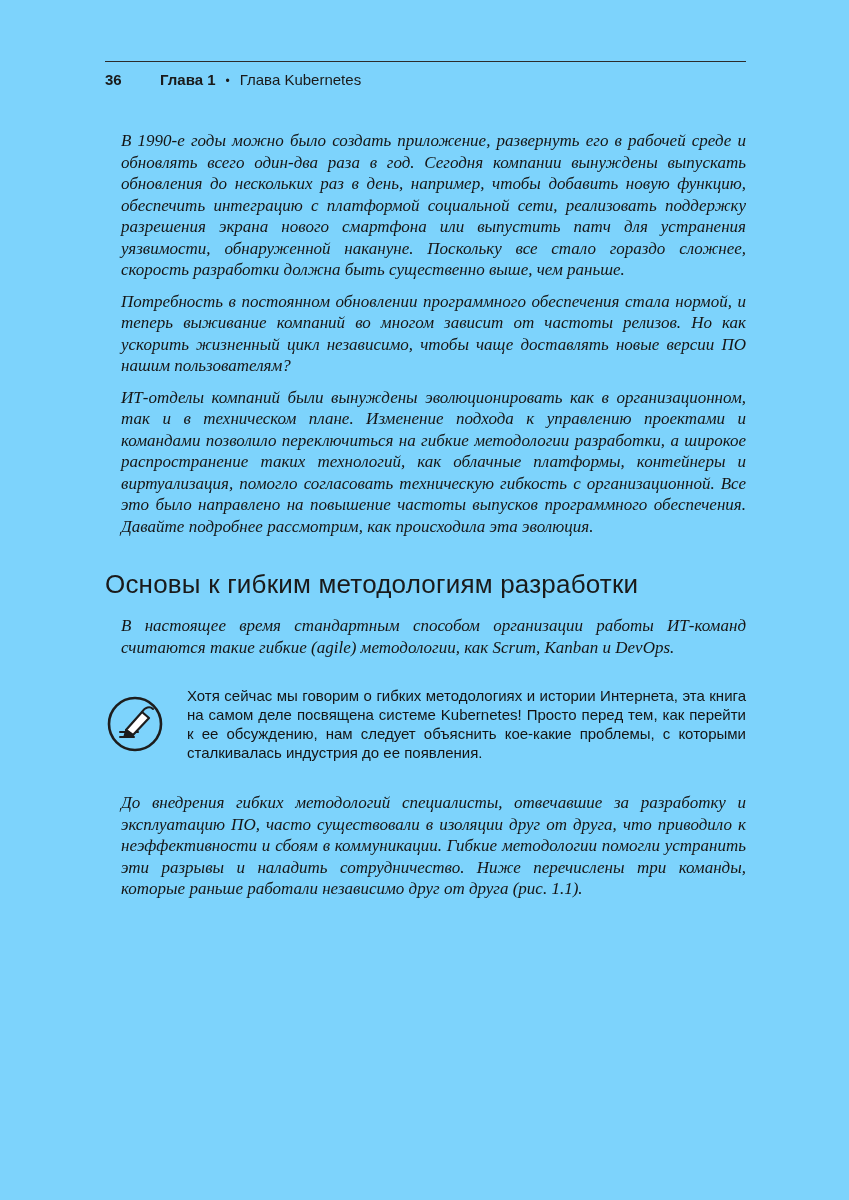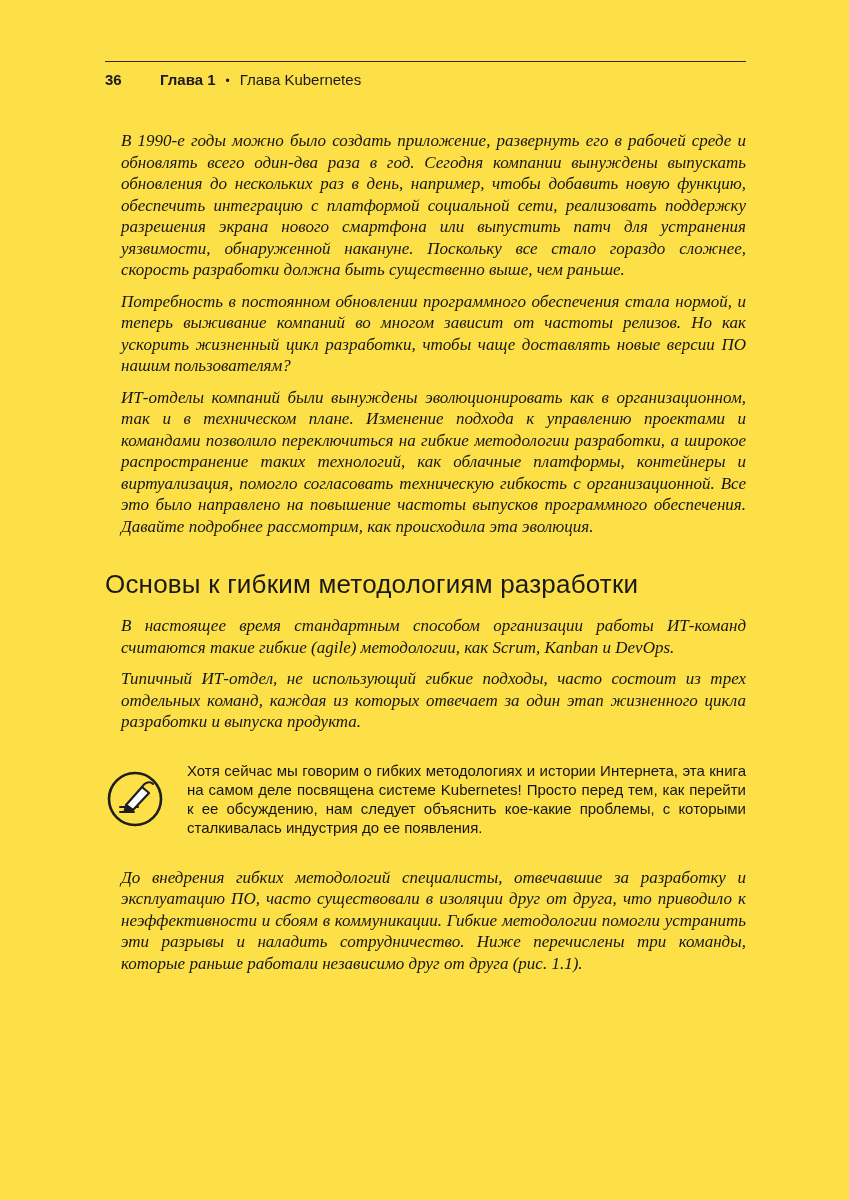--- a/index.html
+++ b/index.html
@@ -4,21 +4,21 @@
 <style>
   html, body {
     margin: 0;
     padding: 0;
     background: #ffffff;
   }
   .page {
     position: relative;
     width: 849px;
     height: 1200px;
-    background: #fde047;
+    background: #7dd3fc;
     overflow: hidden;
     color: #111111;
   }
   .content {
     position: absolute;
     left: 105px;
     width: 641px;
     top: 0;
   }
   
@@ -108,27 +108,26 @@
     <div class="running-head">
       <span class="page-num">36</span>
       <span class="chapter">Глава 1</span>
       <span class="bullet">•</span>
       <span class="book-title">Глава Kubernetes</span>
     </div>
 
     <div class="body-text">
 
       <p class="first-para">В 1990-е годы можно было создать приложение, развернуть его в рабочей среде и обновлять всего один-два раза в год. Сегодня компании вынуждены выпускать обновления до нескольких раз в день, например, чтобы добавить новую функцию, обеспечить интеграцию с платформой социальной сети, реализовать поддержку разрешения экрана нового смартфона или выпустить патч для устранения уязвимости, обнаруженной накануне. Поскольку все стало гораздо сложнее, скорость разработки должна быть существенно выше, чем раньше.</p>
-      <p>Потребность в постоянном обновлении программного обеспечения стала нормой, и теперь выживание компаний во многом зависит от частоты релизов. Но как ускорить жизненный цикл разработки, чтобы чаще доставлять новые версии ПО нашим пользователям?</p>
+      <p>Потребность в постоянном обновлении программного обеспечения стала нормой, и теперь выживание компаний во многом зависит от частоты релизов. Но как ускорить жизненный цикл независимо, чтобы чаще доставлять новые версии ПО нашим пользователям?</p>
       <p>ИТ-отделы компаний были вынуждены эволюционировать как в организационном, так и в техническом плане. Изменение подхода к управлению проектами и командами позволило переключиться на гибкие методологии разработки, а широкое распространение таких технологий, как облачные платформы, контейнеры и виртуализация, помогло согласовать техническую гибкость с организационной. Все это было направлено на повышение частоты выпусков программного обеспечения. Давайте подробнее рассмотрим, как происходила эта эволюция.</p>
 
       <h2 class="section-heading">Основы к гибким методологиям разработки</h2>
 
       <p>В настоящее время стандартным способом организации работы ИТ-команд считаются такие гибкие (agile) методологии, как Scrum, Kanban и DevOps.</p>
-      <p>Типичный ИТ-отдел, не использующий гибкие подходы, часто состоит из трех отдельных команд, каждая из которых отвечает за один этап жизненного цикла разработки и выпуска продукта.</p>
 
       <div class="note-block">
         <div class="note-icon-wrap">
           <svg viewBox="0 0 60 60" width="60" height="60" aria-hidden="true">
             <circle cx="30" cy="30" r="26" fill="none" stroke="#1d1d1d" stroke-width="2.6"></circle>
 
             <path d="M15 38 L33 38" stroke="#1d1d1d" stroke-width="2" fill="none" stroke-linecap="round"></path>
             <path d="M15 43 L29 43" stroke="#1d1d1d" stroke-width="2" fill="none" stroke-linecap="round"></path>
 
             <path d="M21 36 L37 18 L44 24 L28 41 Z" fill="#ffffff" stroke="#1d1d1d" stroke-width="2.2" stroke-linejoin="round"></path>

